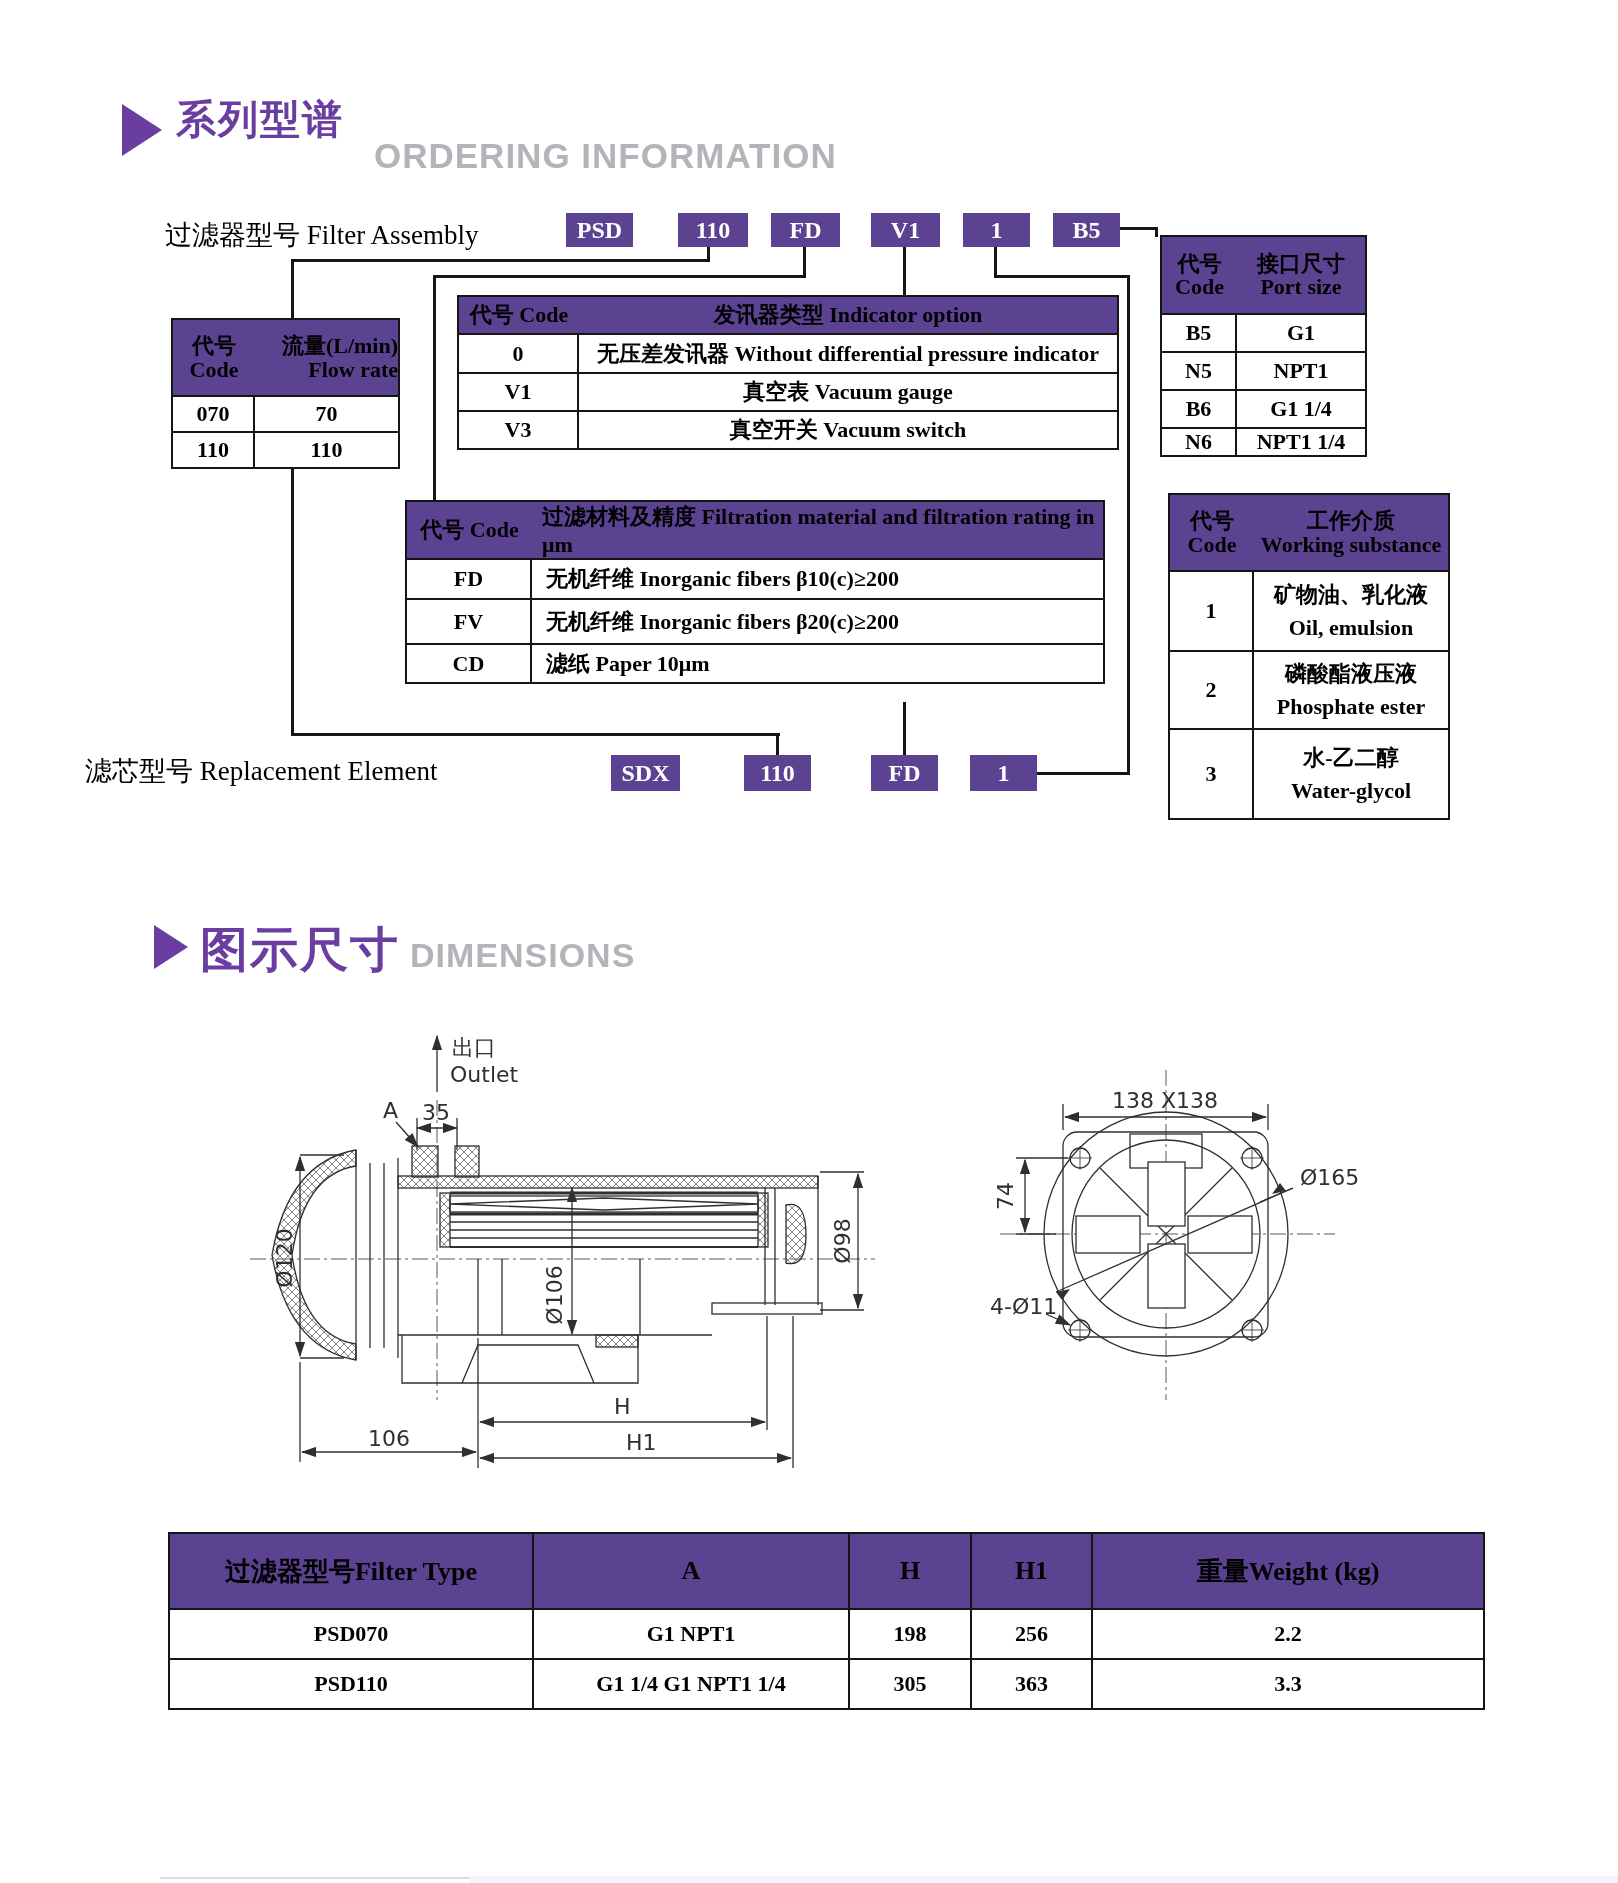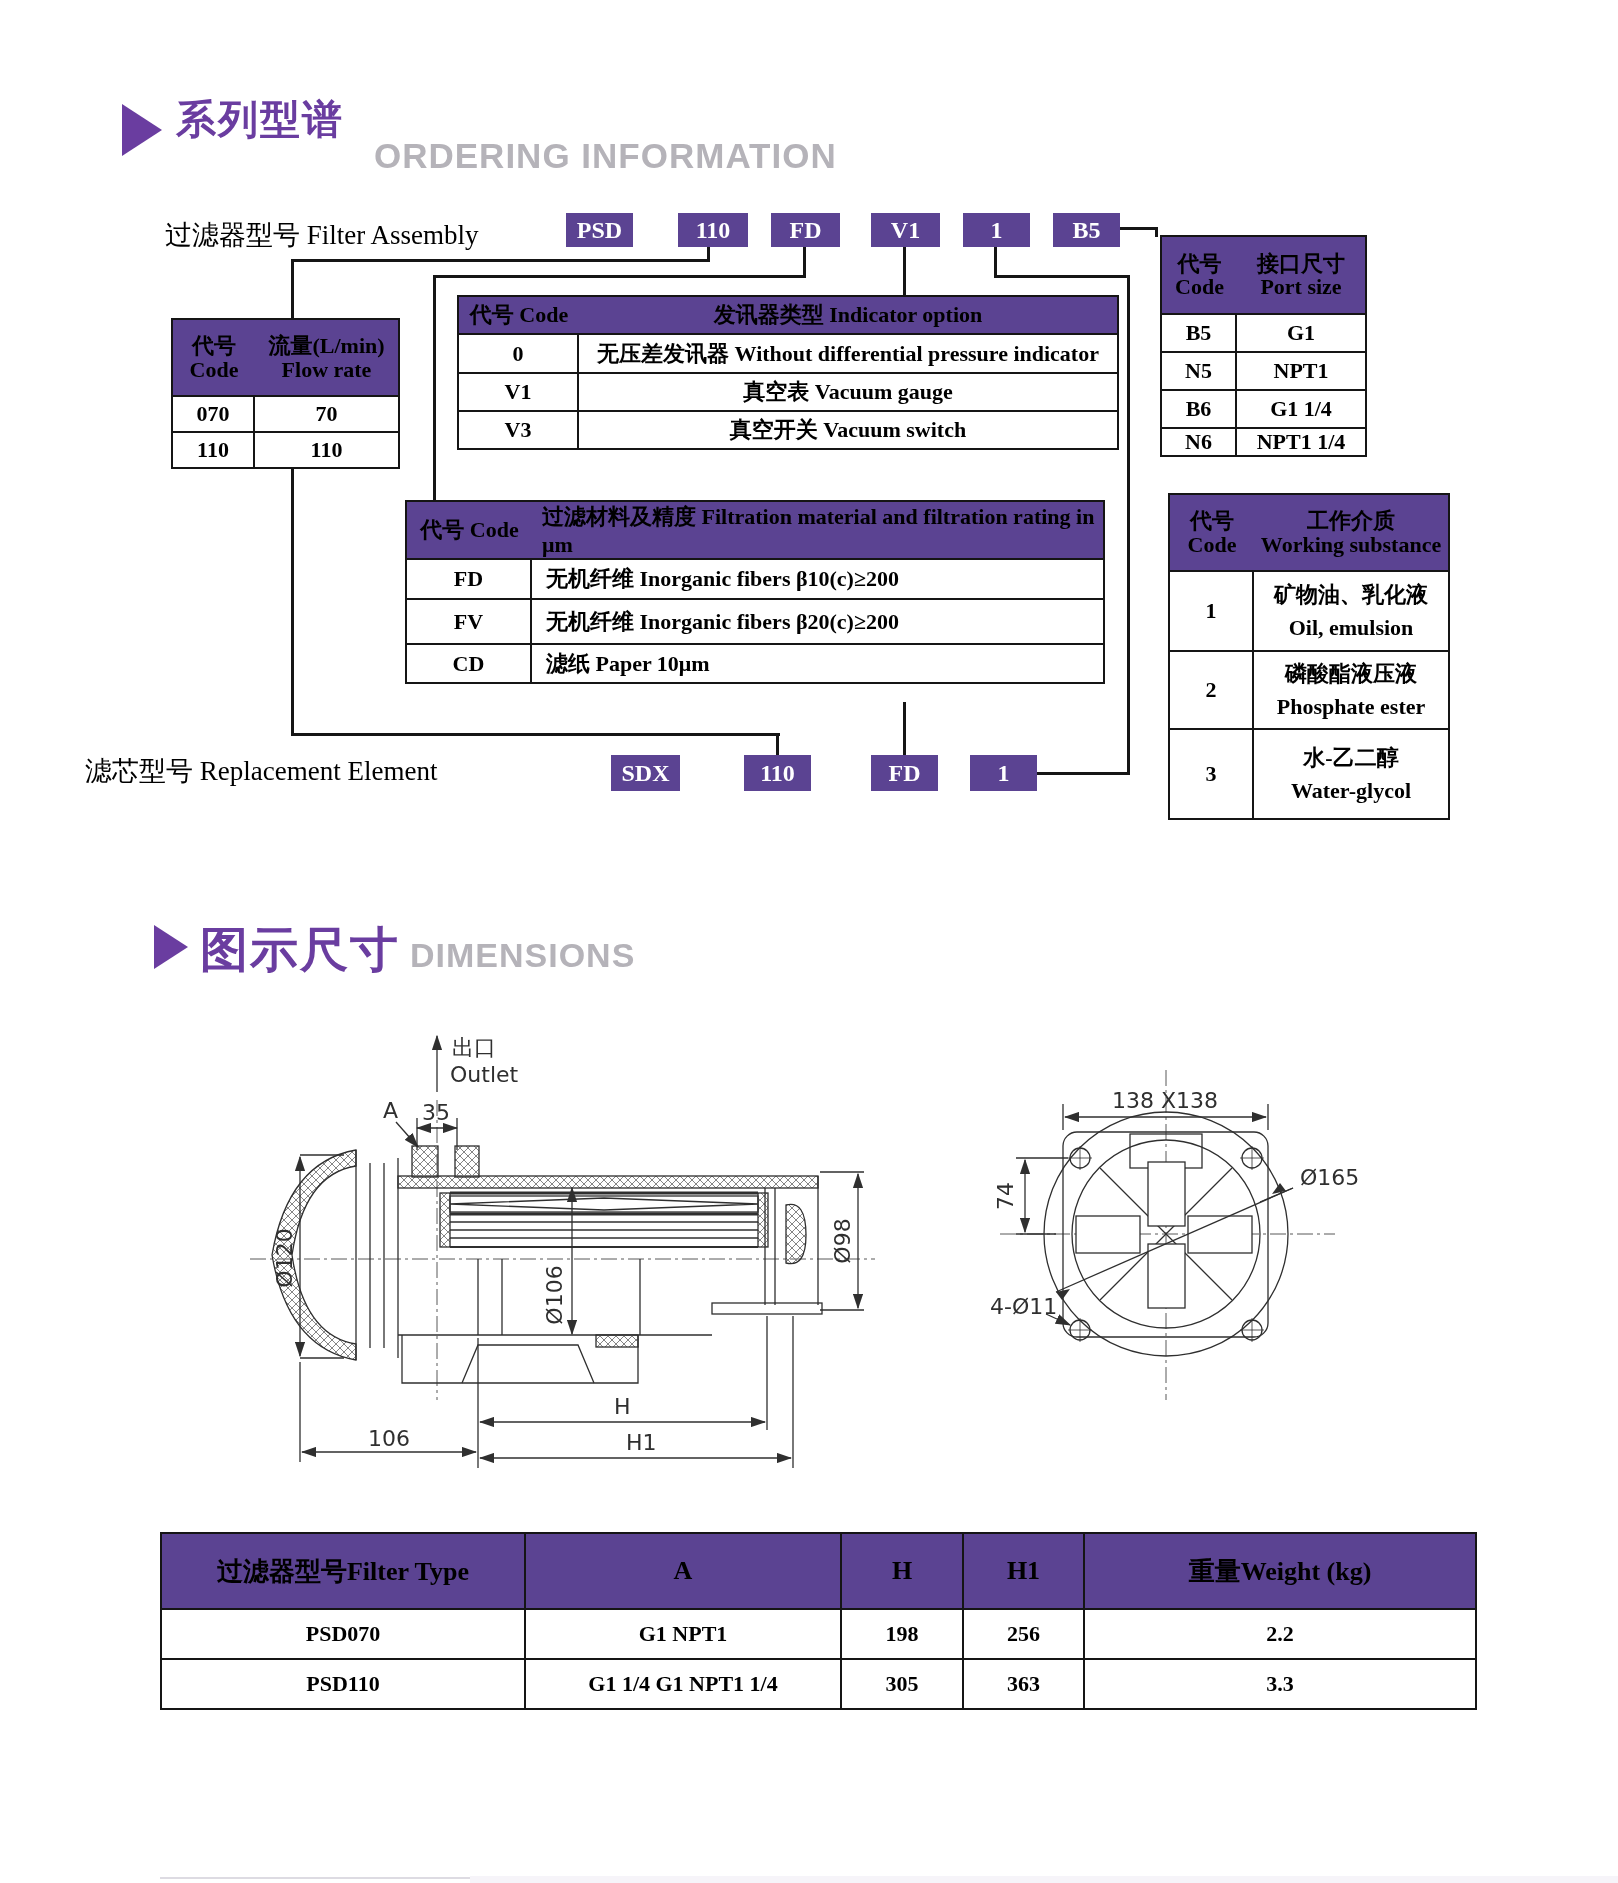--- a/index.html
+++ b/index.html
@@ -76,21 +76,21 @@
         <col style="width:145px">
       </colgroup>
     <tbody>
         <tr style="height:77px;">
       <td class="ph" colspan="2">
         <div class="ph2">
           <span style="width:82px;align-items:center;">
             <i>代号</i>
                 <i>Code</i>
               </span>
-          <span style="flex:1;align-items:center;">
+          <span style="flex:1;align-items:flex-end;">
             <i>流量(L/min)</i>
                 <i>Flow rate</i>
               </span>
         </div>
       </td>
     </tr>
     <tr style="height:36px;">
       <td>070</td>
       <td>70</td>
         </tr>
@@ -397,21 +397,21 @@
 
       <line x1="1046" y1="1314" x2="1070" y2="1325" marker-end="url(#arE)"></line>
     </g>
 
     <text class="dtx" x="1165" y="1108" text-anchor="middle" font-size="26">138 X138</text>
     <text class="dtx" x="1013" y="1196" transform="rotate(-90 1013 1196)" text-anchor="middle" font-size="24">74</text>
     <text class="dtx" x="1300" y="1185" font-size="26">Ø165</text>
     <text class="dtx" x="990" y="1314" font-size="24">4-Ø11</text>
   </svg>
 
-  <table class="tbl" style="left:160px;top:1532px;width:1315px;">
+  <table class="tbl" style="left:168px;top:1532px;width:1315px;">
     <colgroup>
         <col style="width:364px">
         <col style="width:316px">
         <col style="width:122px">
         <col style="width:121px">
         <col style="width:392px">
       </colgroup>
     <tbody>
         <tr style="height:76px;">
       <td class="ph" style="font-size:26px;">过滤器型号Filter Type</td>

